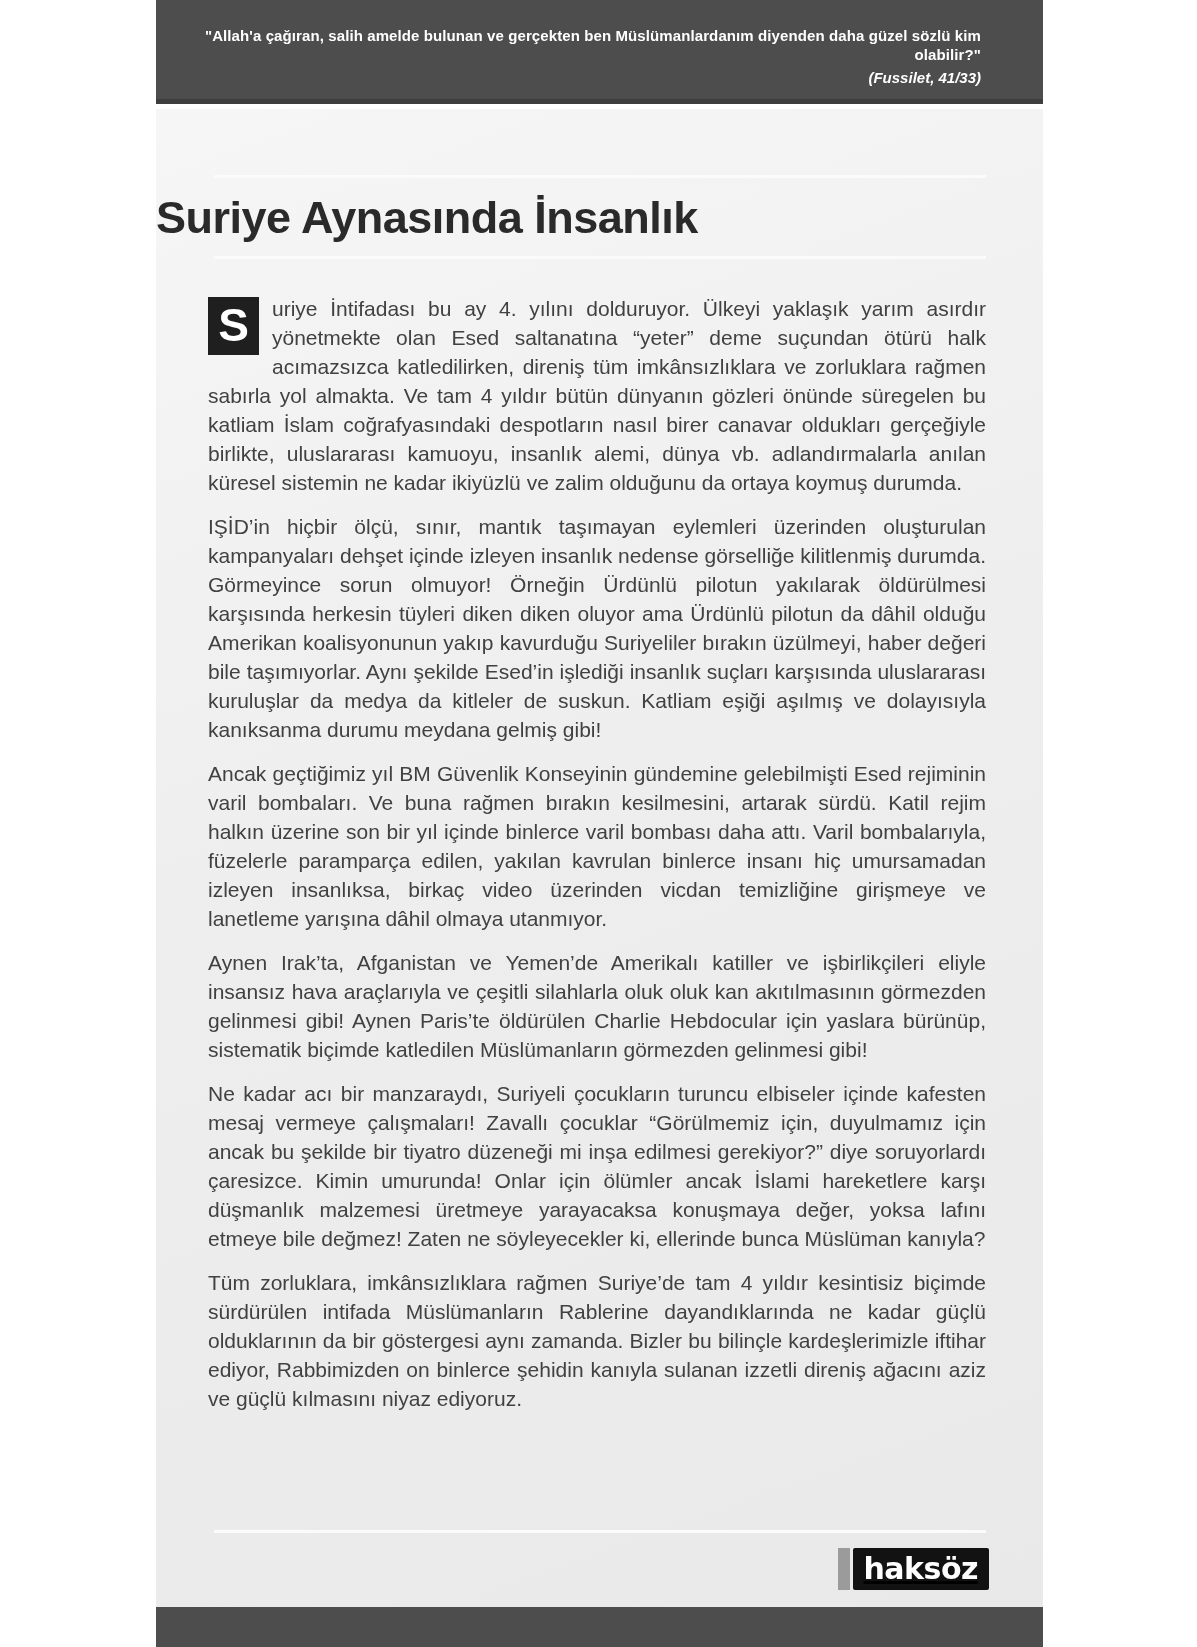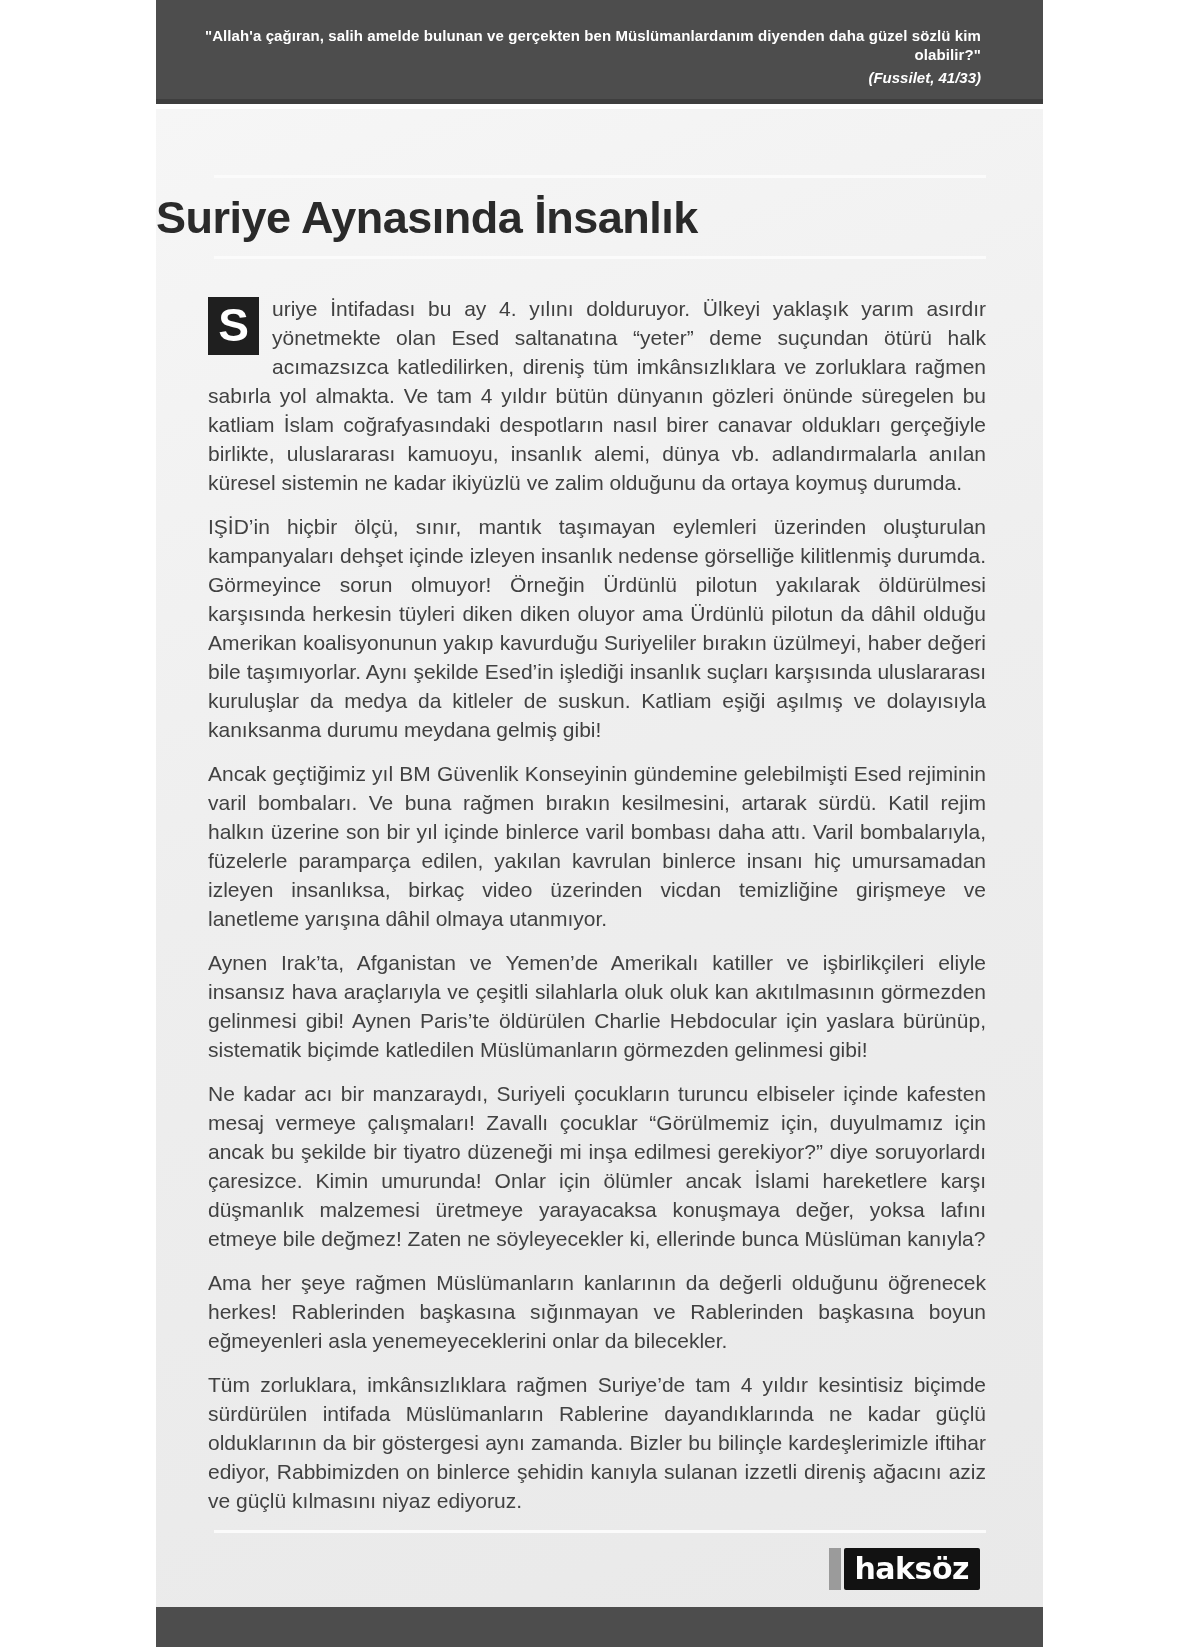--- a/index.html
+++ b/index.html
@@ -60,22 +60,22 @@
     color:#ffffff;
     font-size:46px;line-height:56px;font-weight:bold;
     text-align:center;
   }
   
   .footer-rule{
     position:absolute;left:214px;top:1530px;width:772px;height:3px;
     background:#fbfbfb;border:none;margin:0;
   }
   .logo{
-    position:absolute;top:1548px;right:217px;height:42px;
-    display:flex;align-items:stretch;
+    position:absolute;top:1548px;right:208px;height:42px;
+    display:flex;align-items:stretch;text-decoration:underline;
   }
   .logo-bar{
     width:12px;background:#9b9b9b;margin-right:3px;
   }
   .logo-box{
     background:#121212;color:#ffffff;
     font-family:"DejaVu Sans","Liberation Sans",sans-serif;
     font-weight:bold;font-size:30px;line-height:42px;
     padding:0 11px;letter-spacing:-0.5px;
     border-radius:2px;
@@ -100,21 +100,20 @@
     <div class="rule rule-top"></div>
     <h1 class="article-title">Suriye Aynasında İnsanlık</h1>
     <div class="rule"></div>
 
     <div class="body-col">
       <p><span class="dropcap-box">S</span><span>uriye İntifadası bu ay 4. yılını dolduruyor. Ülkeyi yaklaşık yarım asırdır yönetmekte olan Esed saltanatına “yeter” deme suçundan ötürü halk acımazsızca katledilirken, direniş tüm imkânsızlıklara ve zorluklara rağmen sabırla yol almakta. Ve tam 4 yıldır bütün dünyanın gözleri önünde süregelen bu katliam İslam coğrafyasındaki despotların nasıl birer canavar oldukları gerçeğiyle birlikte, uluslararası kamuoyu, insanlık alemi, dünya vb. adlandırmalarla anılan küresel sistemin ne kadar ikiyüzlü ve zalim olduğunu da ortaya koymuş durumda.</span></p>
       <p>IŞİD’in hiçbir ölçü, sınır, mantık taşımayan eylemleri üzerinden oluşturulan kampanyaları dehşet içinde izleyen insanlık nedense görselliğe kilitlenmiş durumda. Görmeyince sorun olmuyor! Örneğin Ürdünlü pilotun yakılarak öldürülmesi karşısında herkesin tüyleri diken diken oluyor ama Ürdünlü pilotun da dâhil olduğu Amerikan koalisyonunun yakıp kavurduğu Suriyeliler bırakın üzülmeyi, haber değeri bile taşımıyorlar. Aynı şekilde Esed’in işlediği insanlık suçları karşısında uluslararası kuruluşlar da medya da kitleler de suskun. Katliam eşiği aşılmış ve dolayısıyla kanıksanma durumu meydana gelmiş gibi!</p>
       <p>Ancak geçtiğimiz yıl BM Güvenlik Konseyinin gündemine gelebilmişti Esed rejiminin varil bombaları. Ve buna rağmen bırakın kesilmesini, artarak sürdü. Katil rejim halkın üzerine son bir yıl içinde binlerce varil bombası daha attı. Varil bombalarıyla, füzelerle paramparça edilen, yakılan kavrulan binlerce insanı hiç umursamadan izleyen insanlıksa, birkaç video üzerinden vicdan temizliğine girişmeye ve lanetleme yarışına dâhil olmaya utanmıyor.</p>
       <p>Aynen Irak’ta, Afganistan ve Yemen’de Amerikalı katiller ve işbirlikçileri eliyle insansız hava araçlarıyla ve çeşitli silahlarla oluk oluk kan akıtılmasının görmezden gelinmesi gibi! Aynen Paris’te öldürülen Charlie Hebdocular için yaslara bürünüp, sistematik biçimde katledilen Müslümanların görmezden gelinmesi gibi!</p>
       <p>Ne kadar acı bir manzaraydı, Suriyeli çocukların turuncu elbiseler içinde kafesten mesaj vermeye çalışmaları! Zavallı çocuklar “Görülmemiz için, duyulmamız için ancak bu şekilde bir tiyatro düzeneği mi inşa edilmesi gerekiyor?” diye soruyorlardı çaresizce. Kimin umurunda! Onlar için ölümler ancak İslami hareketlere karşı düşmanlık malzemesi üretmeye yarayacaksa konuşmaya değer, yoksa lafını etmeye bile değmez! Zaten ne söyleyecekler ki, ellerinde bunca Müslüman kanıyla?</p>
-      <p>Ama her şeye rağmen Müslümanların kanlarının da değerli olduğunu öğrenecek herkes! Rablerinden başkasına sığınmayan ve Rablerinden başkasına boyun eğmeyenleri asla yenemeyeceklerini onlar da bilecekler.</p>
       <p>Tüm zorluklara, imkânsızlıklara rağmen Suriye’de tam 4 yıldır kesintisiz biçimde sürdürülen intifada Müslümanların Rablerine dayandıklarında ne kadar güçlü olduklarının da bir göstergesi aynı zamanda. Bizler bu bilinçle kardeşlerimizle iftihar ediyor, Rabbimizden on binlerce şehidin kanıyla sulanan izzetli direniş ağacını aziz ve güçlü kılmasını niyaz ediyoruz.</p>
     </div>
   </div>
 
   <div class="footer-rule"></div>
 
   <div class="logo">
     <span class="logo-bar"></span>
     <span class="logo-box">haksöz</span>
   </div>

